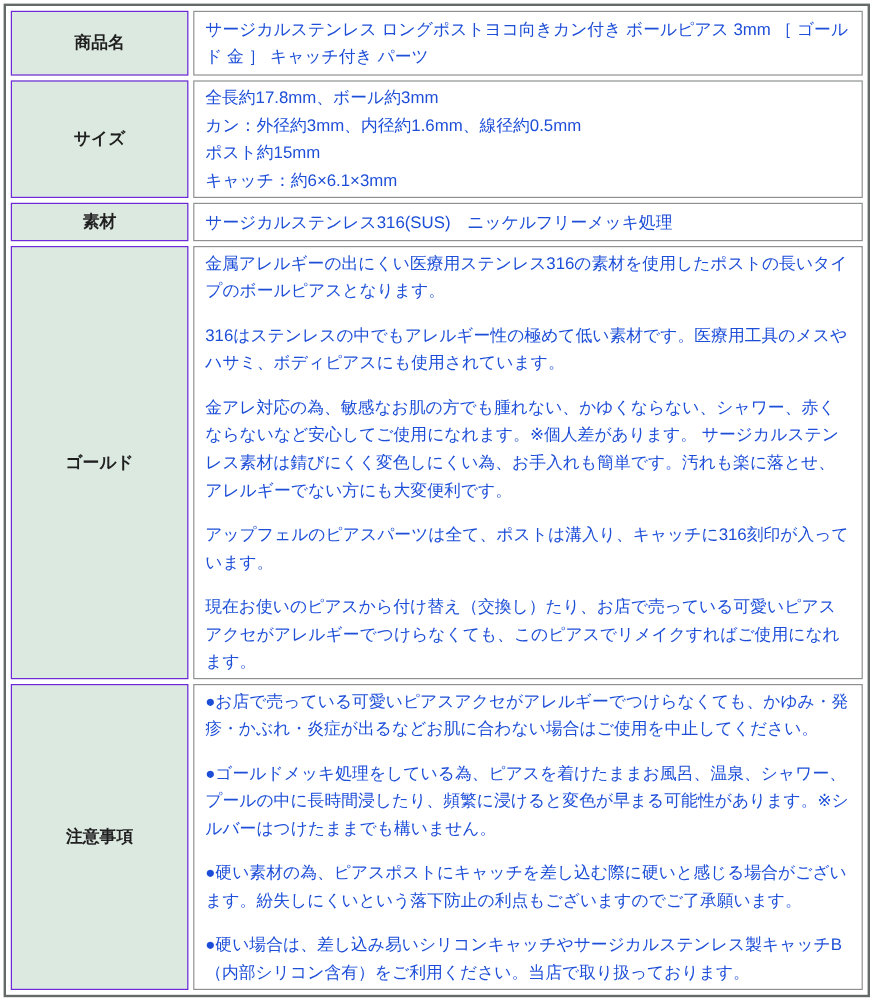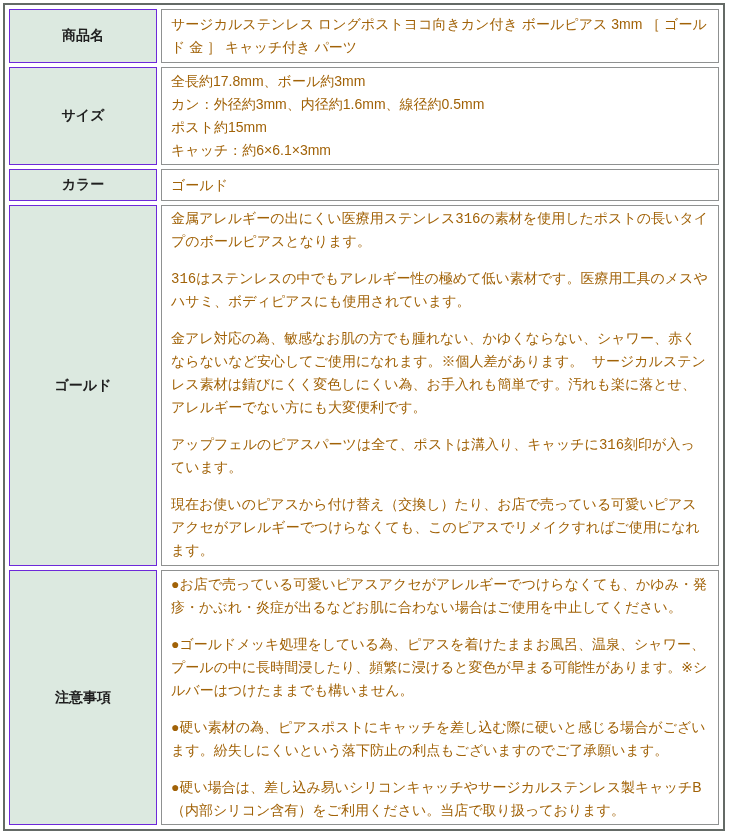--- a/index.html
+++ b/index.html
@@ -31,31 +31,31 @@
     font-size: 14px;
     font-weight: bold;
     color: #1f1f1f;
     text-align: center;
     vertical-align: middle;
     padding: 2px 4px;
   }
   table.spec td {
     border: 1px solid #8f9191;
     font-size: 14px;
-    color: #a16207;
+    color: #1d4ed8;
     line-height: 23px;
     text-align: left;
     vertical-align: middle;
     padding: 2px 9px;
     overflow: hidden;
   }
   tr.h50  th, tr.h50  td { height: 48px; }
   tr.h92  th, tr.h92  td { height: 90px; margin-top: 20px; }
   tr.h28  th, tr.h28  td { height: 26px; }
-  tr.h312 th, tr.h312 td { height: 306px; font-family: Liberation Mono, monospace; }
+  tr.h312 th, tr.h312 td { height: 306px; }
   tr.h249 th, tr.h249 td { height: 244px; }
   .para {
     margin: 0 0 14px 0;
   }
   .para.last {
     margin-bottom: 0;
   }
   .line {
     margin: 0;
   }
@@ -77,27 +77,27 @@
     <tr class="h92">
       <th>サイズ</th>
       <td>
         <div class="line">全長約17.8mm、ボール約3mm</div>
         <div class="line">カン：外径約3mm、内径約1.6mm、線径約0.5mm</div>
         <div class="line">ポスト約15mm</div>
         <div class="line">キャッチ：約6×6.1×3mm</div>
       </td>
     </tr>
 
-
     <tr class="h28">
-      <th>カラー</th>
+      <th>素材</th>
       <td>
-        <div class="line">ゴールド</div>
+        <div class="line">サージカルステンレス316(SUS)　ニッケルフリーメッキ処理</div>
       </td>
     </tr>
+
 
     <tr class="h312">
       <th>ゴールド</th>
       <td>
         <p class="para">金属アレルギーの出にくい医療用ステンレス316の素材を使用したポストの長いタイプのボールピアスとなります。</p>
         <p class="para">316はステンレスの中でもアレルギー性の極めて低い素材です。医療用工具のメスやハサミ、ボディピアスにも使用されています。</p>
         <p class="para">金アレ対応の為、敏感なお肌の方でも腫れない、かゆくならない、シャワー、赤くならないなど安心してご使用になれます。※個人差があります。 サージカルステンレス素材は錆びにくく変色しにくい為、お手入れも簡単です。汚れも楽に落とせ、アレルギーでない方にも大変便利です。</p>
         <p class="para">アップフェルのピアスパーツは全て、ポストは溝入り、キャッチに316刻印が入っています。</p>
         <p class="para last">現在お使いのピアスから付け替え（交換し）たり、お店で売っている可愛いピアスアクセがアレルギーでつけらなくても、このピアスでリメイクすればご使用になれます。</p>
       </td>

